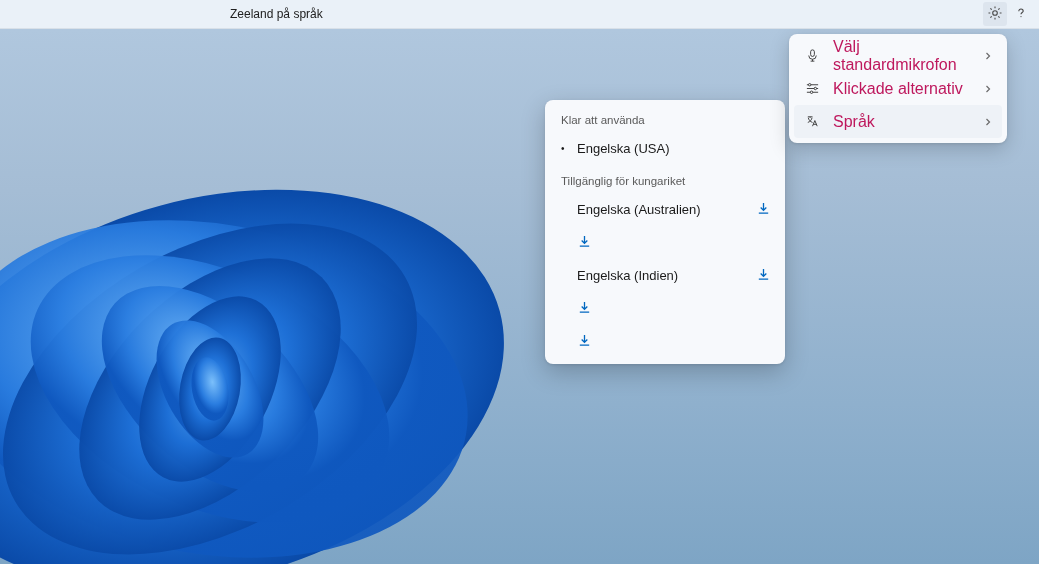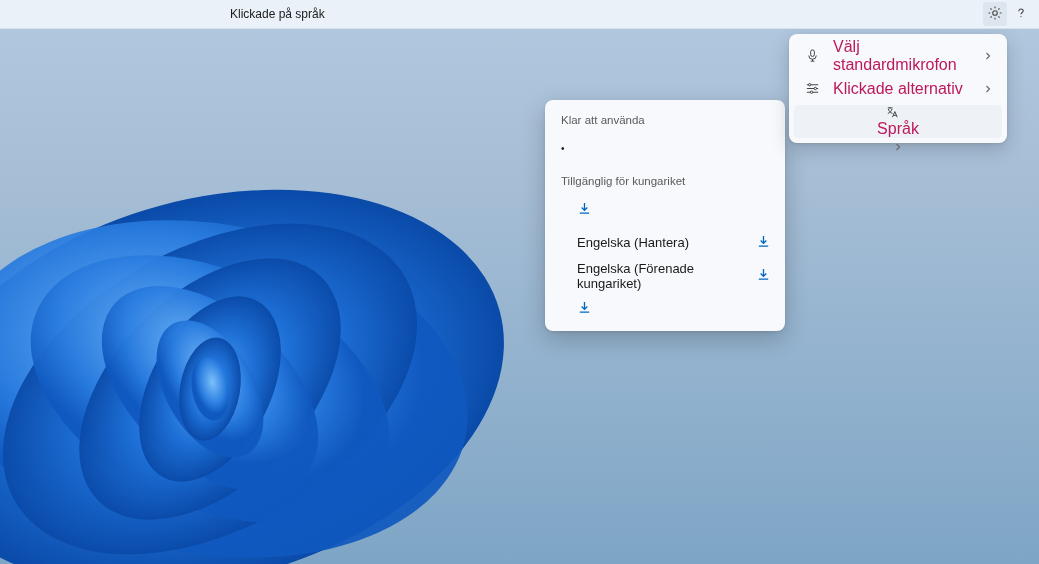--- a/index.html
+++ b/index.html
@@ -76,21 +76,21 @@
       display: flex;
       align-items: center;
       height: 33px;
       padding: 0 9px;
       border-radius: 4px;
       cursor: pointer;
       font-size: 16px;
       color: #be185d;
       position: relative;
     }
-    .menu-item.highlighted { background: #eef2f7; flex-direction: column; }
+    .menu-item.highlighted { background: #eef2f7; }
     .menu-item-icon {
       width: 18px;
       display: flex;
       align-items: center;
       justify-content: center;
       margin-right: 12px;
       color: #3a3a3a;
     }
     .menu-item-label { flex: 1; }
     .menu-item-chevron {
@@ -133,21 +133,21 @@
     .spacer { width: 16px; display: inline-block; }
     .submenu-label { flex: 1; }
     .download-icon {
       color: #0067c0;
     }
   </style>
 </head>
 <body>
 
 <div class="topbar">
-  <span class="topbar-title">Klickade på språk</span>
+  <span class="topbar-title">Zeeland på språk</span>
   <div class="topbar-right">
     <div class="icon-btn active">
       <span>
         <svg width="16" height="16" viewBox="0 0 16 16" fill="none" stroke="currentColor" stroke-width="1.1">
           <circle cx="8" cy="8" r="2.3"></circle>
           <path d="M8 1.5v1.8M8 12.7v1.8M3.4 3.4l1.3 1.3M11.3 11.3l1.3 1.3M1.5 8h1.8M12.7 8h1.8M3.4 12.6l1.3-1.3M11.3 4.7l1.3-1.3"></path>
         </svg>
       </span>
     </div>
     <div class="icon-btn">
@@ -238,47 +238,56 @@
     </span>
   </div>
 
 </div>
 
 <div class="submenu">
   <div class="submenu-header">Klar att använda</div>
 
   <div class="submenu-item">
     <span class="bullet">•</span>
+    <span class="submenu-label">Engelska (USA)</span>
   </div>
 
   <div class="submenu-header" style="margin-top:4px">Tillgänglig för kungariket</div>
 
-
-  <div class="submenu-item">
-    <span class="spacer"></span>
-    <span class="download-icon">
-      <svg width="15" height="15" viewBox="0 0 16 16" fill="none" stroke="currentColor" stroke-width="1.4">
-          <path d="M8 2v8M5 7l3 3 3-3M3 13h10"></path>
-        </svg>
-    </span>
-  </div>
-
-  <div class="submenu-item">
-    <span class="spacer"></span>
-    <span class="submenu-label">Engelska (Hantera)</span>
-    <span class="download-icon">
-      <svg width="15" height="15" viewBox="0 0 16 16" fill="none" stroke="currentColor" stroke-width="1.4">
-          <path d="M8 2v8M5 7l3 3 3-3M3 13h10"></path>
-        </svg>
-    </span>
-  </div>
-
-  <div class="submenu-item">
-    <span class="spacer"></span>
-    <span class="submenu-label">Engelska (Förenade kungariket)</span>
+  <div class="submenu-item">
+    <span class="spacer"></span>
+    <span class="submenu-label">Engelska (Australien)</span>
+    <span class="download-icon">
+      <svg width="15" height="15" viewBox="0 0 16 16" fill="none" stroke="currentColor" stroke-width="1.4">
+          <path d="M8 2v8M5 7l3 3 3-3M3 13h10"></path>
+        </svg>
+    </span>
+  </div>
+
+  <div class="submenu-item">
+    <span class="spacer"></span>
+    <span class="download-icon">
+      <svg width="15" height="15" viewBox="0 0 16 16" fill="none" stroke="currentColor" stroke-width="1.4">
+          <path d="M8 2v8M5 7l3 3 3-3M3 13h10"></path>
+        </svg>
+    </span>
+  </div>
+
+  <div class="submenu-item">
+    <span class="spacer"></span>
+    <span class="submenu-label">Engelska (Indien)</span>
+    <span class="download-icon">
+      <svg width="15" height="15" viewBox="0 0 16 16" fill="none" stroke="currentColor" stroke-width="1.4">
+          <path d="M8 2v8M5 7l3 3 3-3M3 13h10"></path>
+        </svg>
+    </span>
+  </div>
+
+  <div class="submenu-item">
+    <span class="spacer"></span>
     <span class="download-icon">
       <svg width="15" height="15" viewBox="0 0 16 16" fill="none" stroke="currentColor" stroke-width="1.4">
           <path d="M8 2v8M5 7l3 3 3-3M3 13h10"></path>
         </svg>
     </span>
   </div>
 
   <div class="submenu-item">
     <span class="spacer"></span>
     <span class="download-icon">

